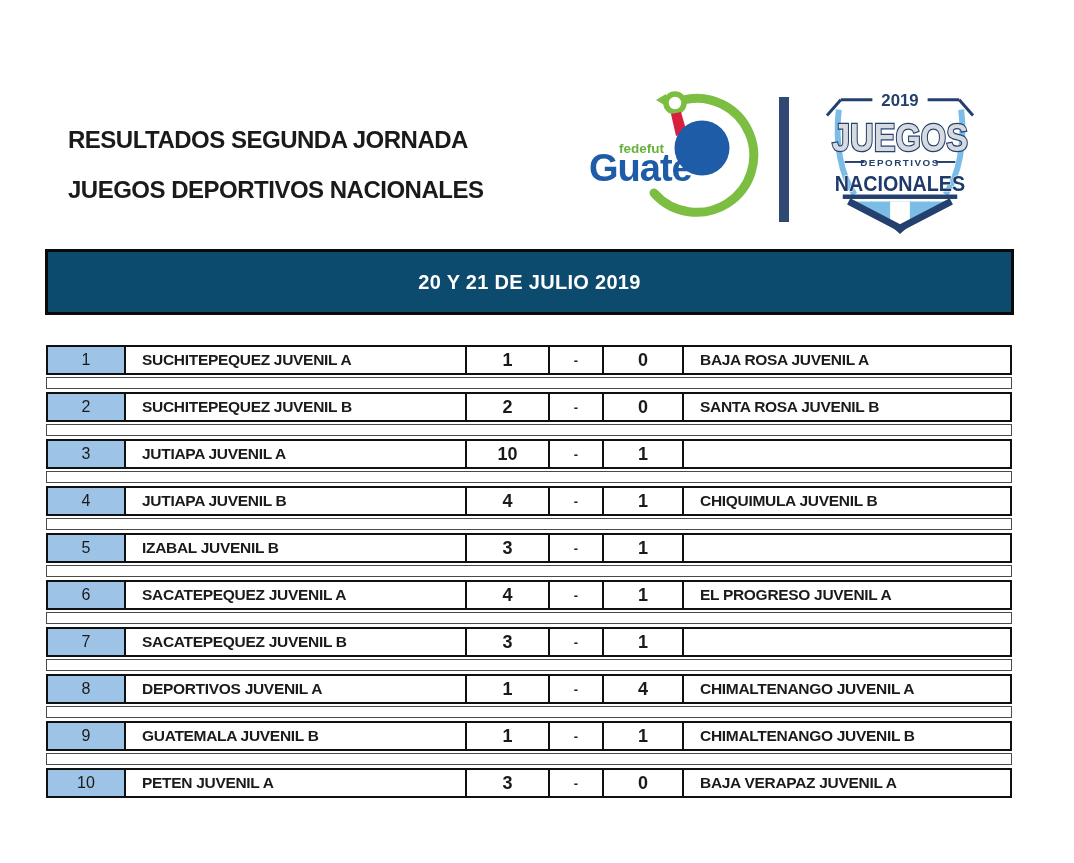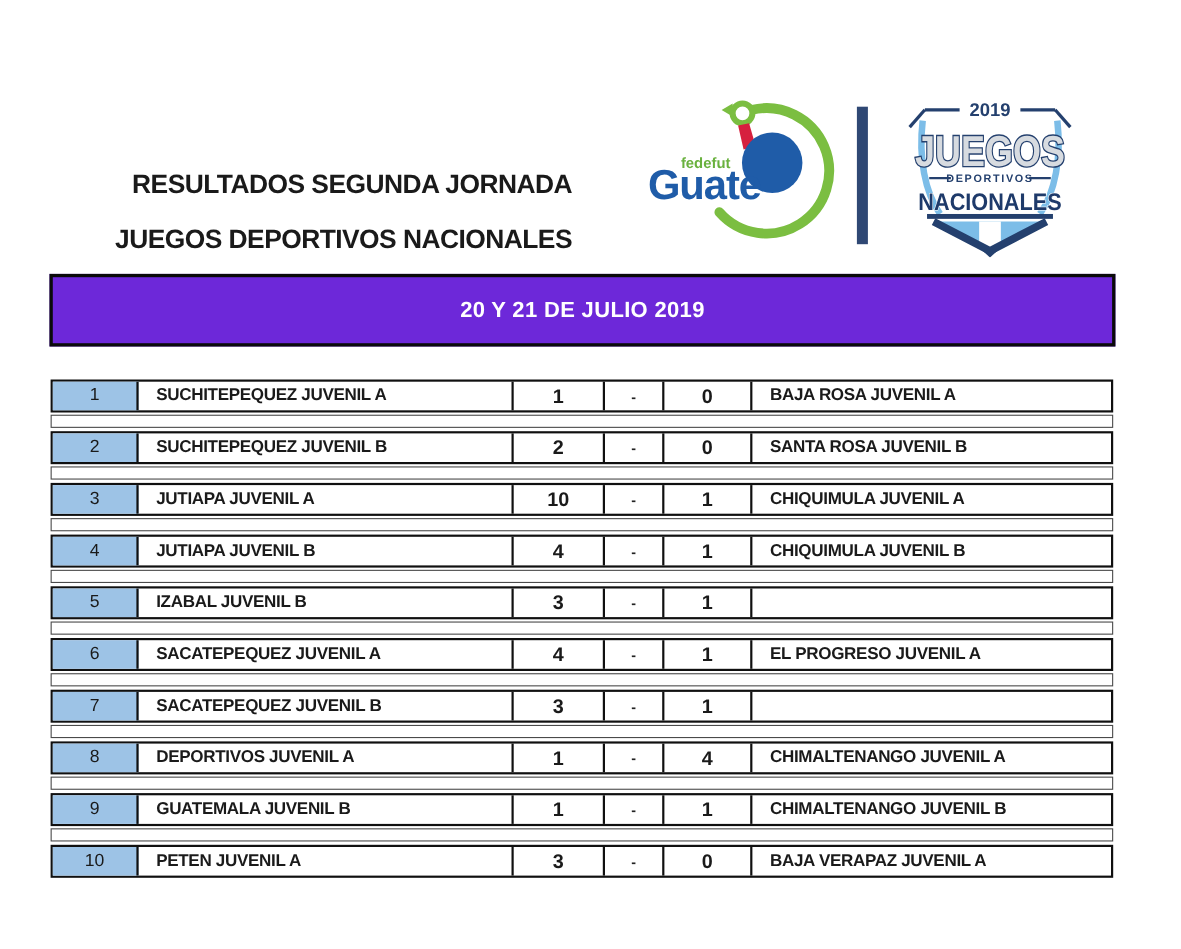--- a/index.html
+++ b/index.html
@@ -1,31 +1,31 @@
 <!DOCTYPE html>
 <html><head>
 <meta charset="utf-8">
 <style>
   * { margin:0; padding:0; box-sizing:border-box; }
   html,body { background:#ffffff; }
   body { font-family:"Liberation Sans","DejaVu Sans",sans-serif; }
   .page { position:relative; width:1074px; height:863px; background:#ffffff; overflow:hidden; }
 
   
-  .title-block { position:absolute; left:80px; top:126px; width:440px; text-align:right; color:#1a1a1a;margin-top:28px; }
+  .title-block { position:absolute; left:68px; top:126px; width:440px; text-align:left; color:#1a1a1a; }
   .title-line { font-size:24px; font-weight:bold; letter-spacing:-0.5px; line-height:28px; white-space:nowrap; }
   .title-line + .title-line { margin-top:22px; }
 
   .fedefut-logo { position:absolute; left:586px; top:86px; }
   .logo-divider { position:absolute; left:779px; top:97px; width:10px; height:125px; background:#2F4874; }
   .juegos-logo  { position:absolute; left:814px; top:84px; }
 
   
   .banner { position:absolute; left:45px; top:249px; width:969px; height:66px;
-            background:#6d28d9; border:3px solid #0a0a0a; display:flex; align-items:center; justify-content:center; }
+            background:#0c4a6e; border:3px solid #0a0a0a; display:flex; align-items:center; justify-content:center; }
   .banner-text { color:#ffffff; font-size:20px; font-weight:bold; letter-spacing:0.3px; }
 
   
   .results { position:absolute; left:46px; top:345px; width:966px; }
   .row { display:grid; grid-template-columns:78px 341px 83px 54px 80px auto;
          height:30px; border:2.5px solid #101010; background:#ffffff; }
   .cell { display:flex; align-items:center; overflow:hidden; white-space:nowrap; color:#1a1a1a; }
   .cell:not(.last) { border-right:2.5px solid #101010; }
   .num   { background:#9DC3E6; justify-content:center; font-size:16px; font-weight:400; }
   .team  { padding-left:16px; font-size:15.5px; font-weight:bold; letter-spacing:-0.3px; }
@@ -97,21 +97,20 @@
         <div class="cell score">0</div>
         <div class="cell team last">SANTA ROSA JUVENIL B</div>
       </div>
       <div class="spacer"></div>
       <div class="row">
         <div class="cell num">3</div>
         <div class="cell team">JUTIAPA JUVENIL A</div>
         <div class="cell score">10</div>
         <div class="cell dash">-</div>
         <div class="cell score">1</div>
-        <div class="cell team last">CHIQUIMULA JUVENIL A</div>
       </div>
       <div class="spacer"></div>
       <div class="row">
         <div class="cell num">4</div>
         <div class="cell team">JUTIAPA JUVENIL B</div>
         <div class="cell score">4</div>
         <div class="cell dash">-</div>
         <div class="cell score">1</div>
         <div class="cell team last">CHIQUIMULA JUVENIL B</div>
       </div>

